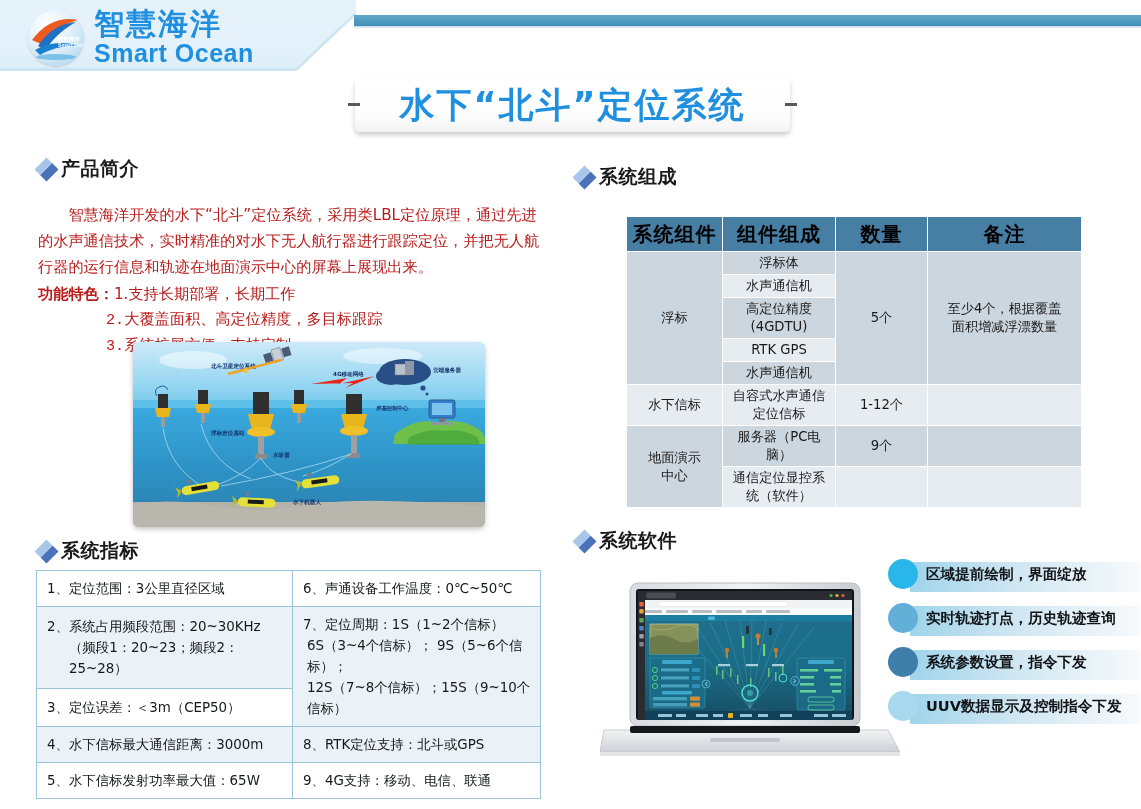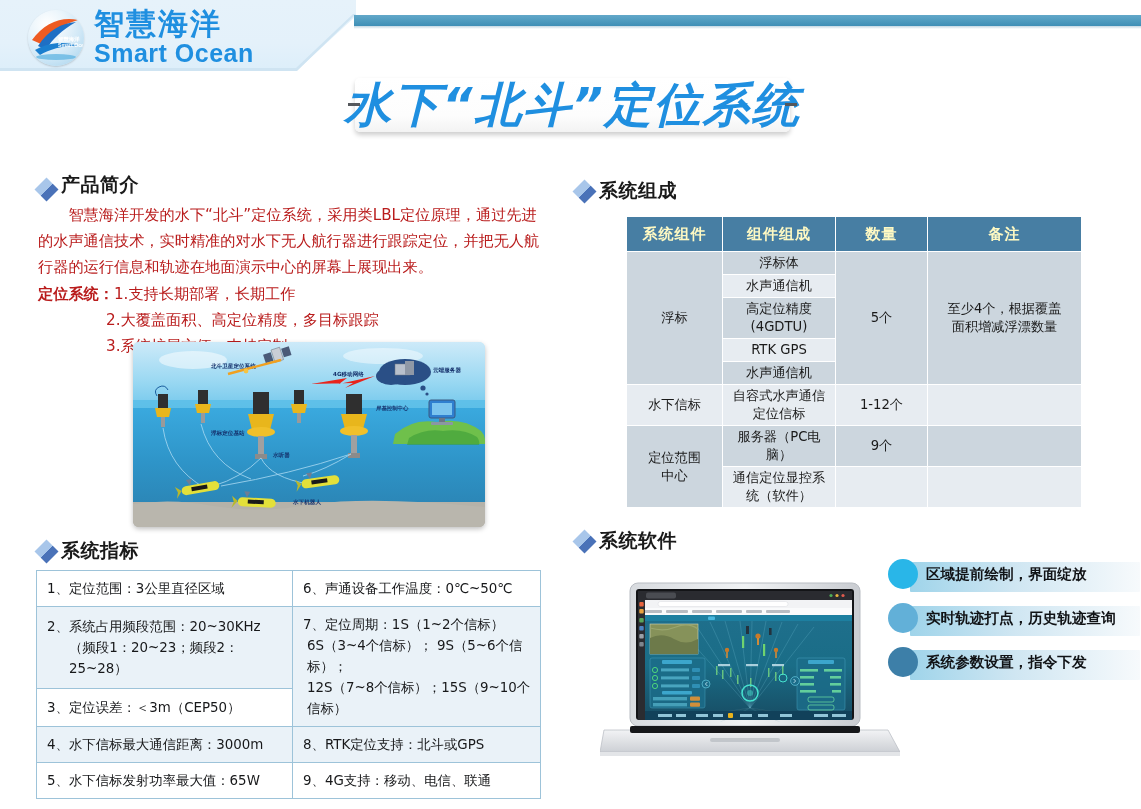--- a/index.html
+++ b/index.html
@@ -61,24 +61,23 @@
 
   
   #main-title {
     position: absolute; left: 355px; top: 78px; width: 435px; height: 54px;
     background: linear-gradient(180deg,#ffffff 0%, #fdfdfd 70%, #f3f3f3 100%);
     border-radius: 5px;
     box-shadow: 0 3px 5px rgba(0,0,0,.20);
     display: flex; align-items: center; justify-content: center;
   }
   #main-title-text {
-    font-size: 47px; font-weight: 700; color: #1f8fe0;
+    font-size: 35px; font-weight: 700; color: #1f8fe0;
     letter-spacing: 2px; white-space: nowrap;
     font-family: "DejaVu Sans", sans-serif;
-    font-style: italic;
   }
   .title-tick {
     position: absolute; width: 12px; height: 3px; background: #55585c; top: 25px;
   }
   #title-tick-left { left: -7px; }
   #title-tick-right { right: -7px; }
 
   
   .section-head {
     position: absolute; display: flex; align-items: center; gap: 6px;
@@ -95,21 +94,21 @@
 
   
   #intro-body {
     position: absolute; left: 38px; top: 202px; width: 510px;
     font-size: 15.2px; line-height: 26px; color: #b91c1c;
     font-family: "DejaVu Sans", sans-serif;
   }
   #intro-p { text-indent: 2em; margin: 0; }
   #feature-line { margin-top: 1px; }
   #feature-label { font-weight: 700; }
-  .feature-item { display: block; }
+  .feature-item { display: block; font-family: Liberation Mono, monospace; }
   .feature-indent { padding-left: 68px; }
 
   
   #diagram {
     position: absolute; left: 133px; top: 342px; width: 352px; height: 185px;
     border-radius: 6px; overflow: hidden;
     box-shadow: 0 2px 5px rgba(0,0,0,.25);
     background: linear-gradient(180deg,#bfe4f7 0%, #8ed0ef 16%, #5fb8e6 22%, #39a7dd 30%,
                 #2f9fd6 40%, #2e93c6 60%, #2e8ab9 78%, #b9b6ad 88%, #b3b0a7 100%);
   }
@@ -131,22 +130,22 @@
   #spec-table tr.even td { background: #eaf2f8; }
   .sub-line { display:block; padding-left: 22px; }
 
   
   #comp-table {
     position: absolute; left: 626px; top: 216px; width: 455px;
     border-collapse: collapse; table-layout: fixed;
     font-size: 13.2px; font-family: "DejaVu Sans", sans-serif;
   }
   #comp-table th {
-    background: #477ea3; color: #fef9c3; font-weight: 700;
-    font-size: 15px; height: 35px; border: 1px solid #ffffff;
+    background: #477ea3; color: #000000; font-weight: 700;
+    font-size: 20px; height: 35px; border: 1px solid #ffffff;
     letter-spacing: 1px;
   }
   #comp-table td {
     border: 1px solid #ffffff; text-align: center;
     color: #1a1a1a; padding: 2px 5px; line-height: 18px;
   }
   .cl-dark  { background: #ccd6de; }
   .cl-light { background: #e7ecf1; }
   #comp-table col.k1 { width: 96px; }
   #comp-table col.k2 { width: 113px; }
@@ -201,29 +200,29 @@
     </div>
   </div>
 </div>
 
 <div id="main-title">
   <span class="title-tick" id="title-tick-left"></span>
   <span id="main-title-text">水下“北斗”定位系统</span>
   <span class="title-tick" id="title-tick-right"></span>
 </div>
 
-<div class="section-head" style="left:38px; top:172px;align-items:flex-end;">
+<div class="section-head" style="left:38px; top:156px;">
   <span class="diamond"></span>
   <span class="section-title">产品简介</span>
 </div>
 
 <div id="intro-body">
   <p id="intro-p">智慧海洋开发的水下“北斗”定位系统，采用类LBL定位原理，通过先进的水声通信技术，实时精准的对水下无人航行器进行跟踪定位，并把无人航行器的运行信息和轨迹在地面演示中心的屏幕上展现出来。</p>
   <div id="feature-line">
-    <span id="feature-label">定位系统：</span><span>1.支持长期部署，长期工作</span>
+    <span id="feature-label">功能特色：</span><span>1.支持长期部署，长期工作</span>
     <span class="feature-item feature-indent">2.大覆盖面积、高定位精度，多目标跟踪</span>
     <span class="feature-item feature-indent">3.系统扩展方便，支持定制</span>
   </div>
 </div>
 
 <div id="diagram">
   <svg width="352" height="185" viewBox="0 0 352 185">
     <defs>
       <linearGradient id="sky" x1="0" y1="0" x2="0" y2="1">
         <stop offset="0%" stop-color="#cdeaf9"></stop>
@@ -385,21 +384,21 @@
       <td>
         <span>5、水下信标发射功率最大值：65W</span>
       </td>
       <td>
         <span>9、4G支持：移动、电信、联通</span>
       </td>
     </tr>
   </tbody>
 </table>
 
-<div class="section-head" style="left:576px; top:178px;">
+<div class="section-head" style="left:576px; top:164px;">
   <span class="diamond"></span>
   <span class="section-title">系统组成</span>
 </div>
 
 <table id="comp-table">
   <colgroup>
       <col class="k1">
       <col class="k2">
       <col class="k3">
       <col class="k4">
@@ -436,21 +435,21 @@
 
     <tr>
       <td class="cl-light">水下信标</td>
       <td class="cl-light" style="height:41px; white-space:pre-line">自容式水声通信
 定位信标</td>
       <td class="cl-light">1-12个</td>
       <td class="cl-light"></td>
     </tr>
 
     <tr>
-      <td class="cl-dark" rowspan="2" style="white-space:pre-line">定位范围
+      <td class="cl-dark" rowspan="2" style="white-space:pre-line">地面演示
 中心</td>
       <td class="cl-dark" style="height:27px">服务器（PC电脑）</td>
       <td class="cl-dark">9个</td>
       <td class="cl-dark"></td>
     </tr>
     <tr>
       <td class="cl-light" style="height:41px; white-space:pre-line">通信定位显控系
 统（软件）</td>
       <td class="cl-light"></td>
       <td class="cl-light"></td>
@@ -641,13 +640,18 @@
   <div class="sw-item">
     <span class="sw-bar" style="background:linear-gradient(90deg,#9fd4ea 0%, #cfe6f2 45%, #f7fafc 100%)"></span>
     <span class="sw-dot" style="background:#62b0d8"></span>
     <span class="sw-label">实时轨迹打点，历史轨迹查询</span>
   </div>
   <div class="sw-item">
     <span class="sw-bar" style="background:linear-gradient(90deg,#9fd4ea 0%, #cfe6f2 45%, #f7fafc 100%)"></span>
     <span class="sw-dot" style="background:#3d7fa8"></span>
     <span class="sw-label">系统参数设置，指令下发</span>
   </div>
+  <div class="sw-item">
+    <span class="sw-bar" style="background:linear-gradient(90deg,#9fd4ea 0%, #cfe6f2 45%, #f7fafc 100%)"></span>
+    <span class="sw-dot" style="background:#a7d8ee"></span>
+    <span class="sw-label">UUV数据显示及控制指令下发</span>
+  </div>
 </div>
 
 </body></html>

